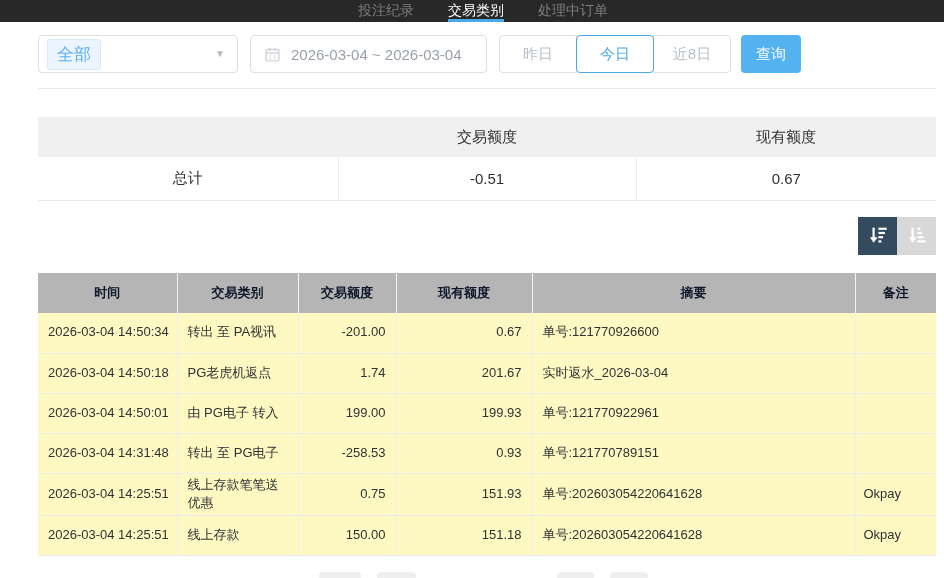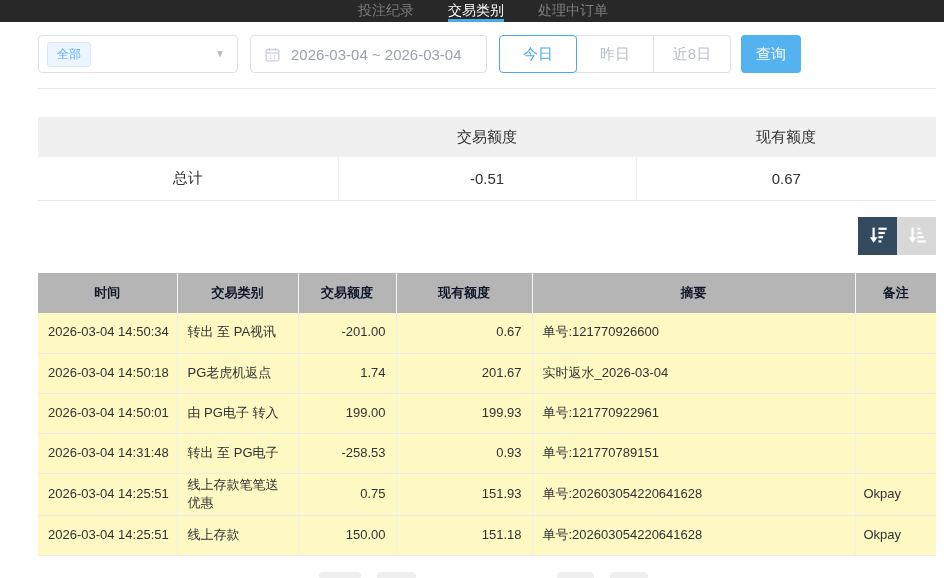--- a/index.html
+++ b/index.html
@@ -10,21 +10,21 @@
   
   .navbar { position:absolute; left:0; top:0; width:944px; height:22px; background:#282828; }
   .tabs { display:flex; gap:34px; margin-left:358px; height:22px; align-items:center; }
   .tab { font-size:14px; color:#7e7e7e; height:22px; line-height:21px; cursor:pointer; white-space:nowrap; }
   .tab.active { color:#ffffff; border-bottom:3px solid #4aa9e9; }
 
   
   .filter-row { position:absolute; left:38px; top:35px; display:flex; align-items:center; }
   .select { position:relative; width:200px; height:38px; border:1px solid #dcdfe6; border-radius:4px;
     background:#fff; display:flex; align-items:center; padding-left:8px; cursor:pointer; }
-  .tag { background:#ecf5ff; border:1px solid #d5e9fb; color:#58aef2; font-size:12px;
+  .tag { background:#ecf5ff; border:1px solid #d5e9fb; color:#58aef2; font-size:17px;
     padding:3px 9px; border-radius:3px; }
   .caret { position:absolute; right:12px; top:12px; color:#b6bac1; font-size:10px; }
   .datepicker { margin-left:12px; width:237px; height:38px; border:1px solid #dcdfe6; border-radius:4px;
     display:flex; align-items:center; padding-left:13px; cursor:pointer; }
   .cal-icon { display:flex; margin-right:10px; }
   .date-text { font-size:15px; color:#9aa1ab; white-space:nowrap; }
   .btn-group { margin-left:12px; display:flex; }
   .qbtn { width:78px; height:38px; background:#fff; border:1px solid #dcdfe6; font-size:15px;
     color:#b9bfc7; cursor:pointer; margin-left:-1px; font-family:inherit; }
   .qbtn:first-child { border-radius:4px 0 0 4px; margin-left:0; }
@@ -94,22 +94,22 @@
           <line x1="3" y1="10" x2="21" y2="10"></line>
           <line x1="8" y1="14" x2="10" y2="14"></line>
             <line x1="14" y1="14" x2="16" y2="14"></line>
           <line x1="8" y1="17.5" x2="10" y2="17.5"></line>
             <line x1="14" y1="17.5" x2="16" y2="17.5"></line>
         </svg>
       </span>
       <span class="date-text">2026-03-04 ~ 2026-03-04</span>
     </div>
     <div class="btn-group">
+      <button class="qbtn">昨日</button>
       <button class="qbtn active">今日</button>
-      <button class="qbtn">昨日</button>
       <button class="qbtn">近8日</button>
     </div>
     <button class="search-btn">查询</button>
   </div>
 
   <div class="divider"></div>
 
   <table class="summary">
     <colgroup>
         <col style="width:300px">

